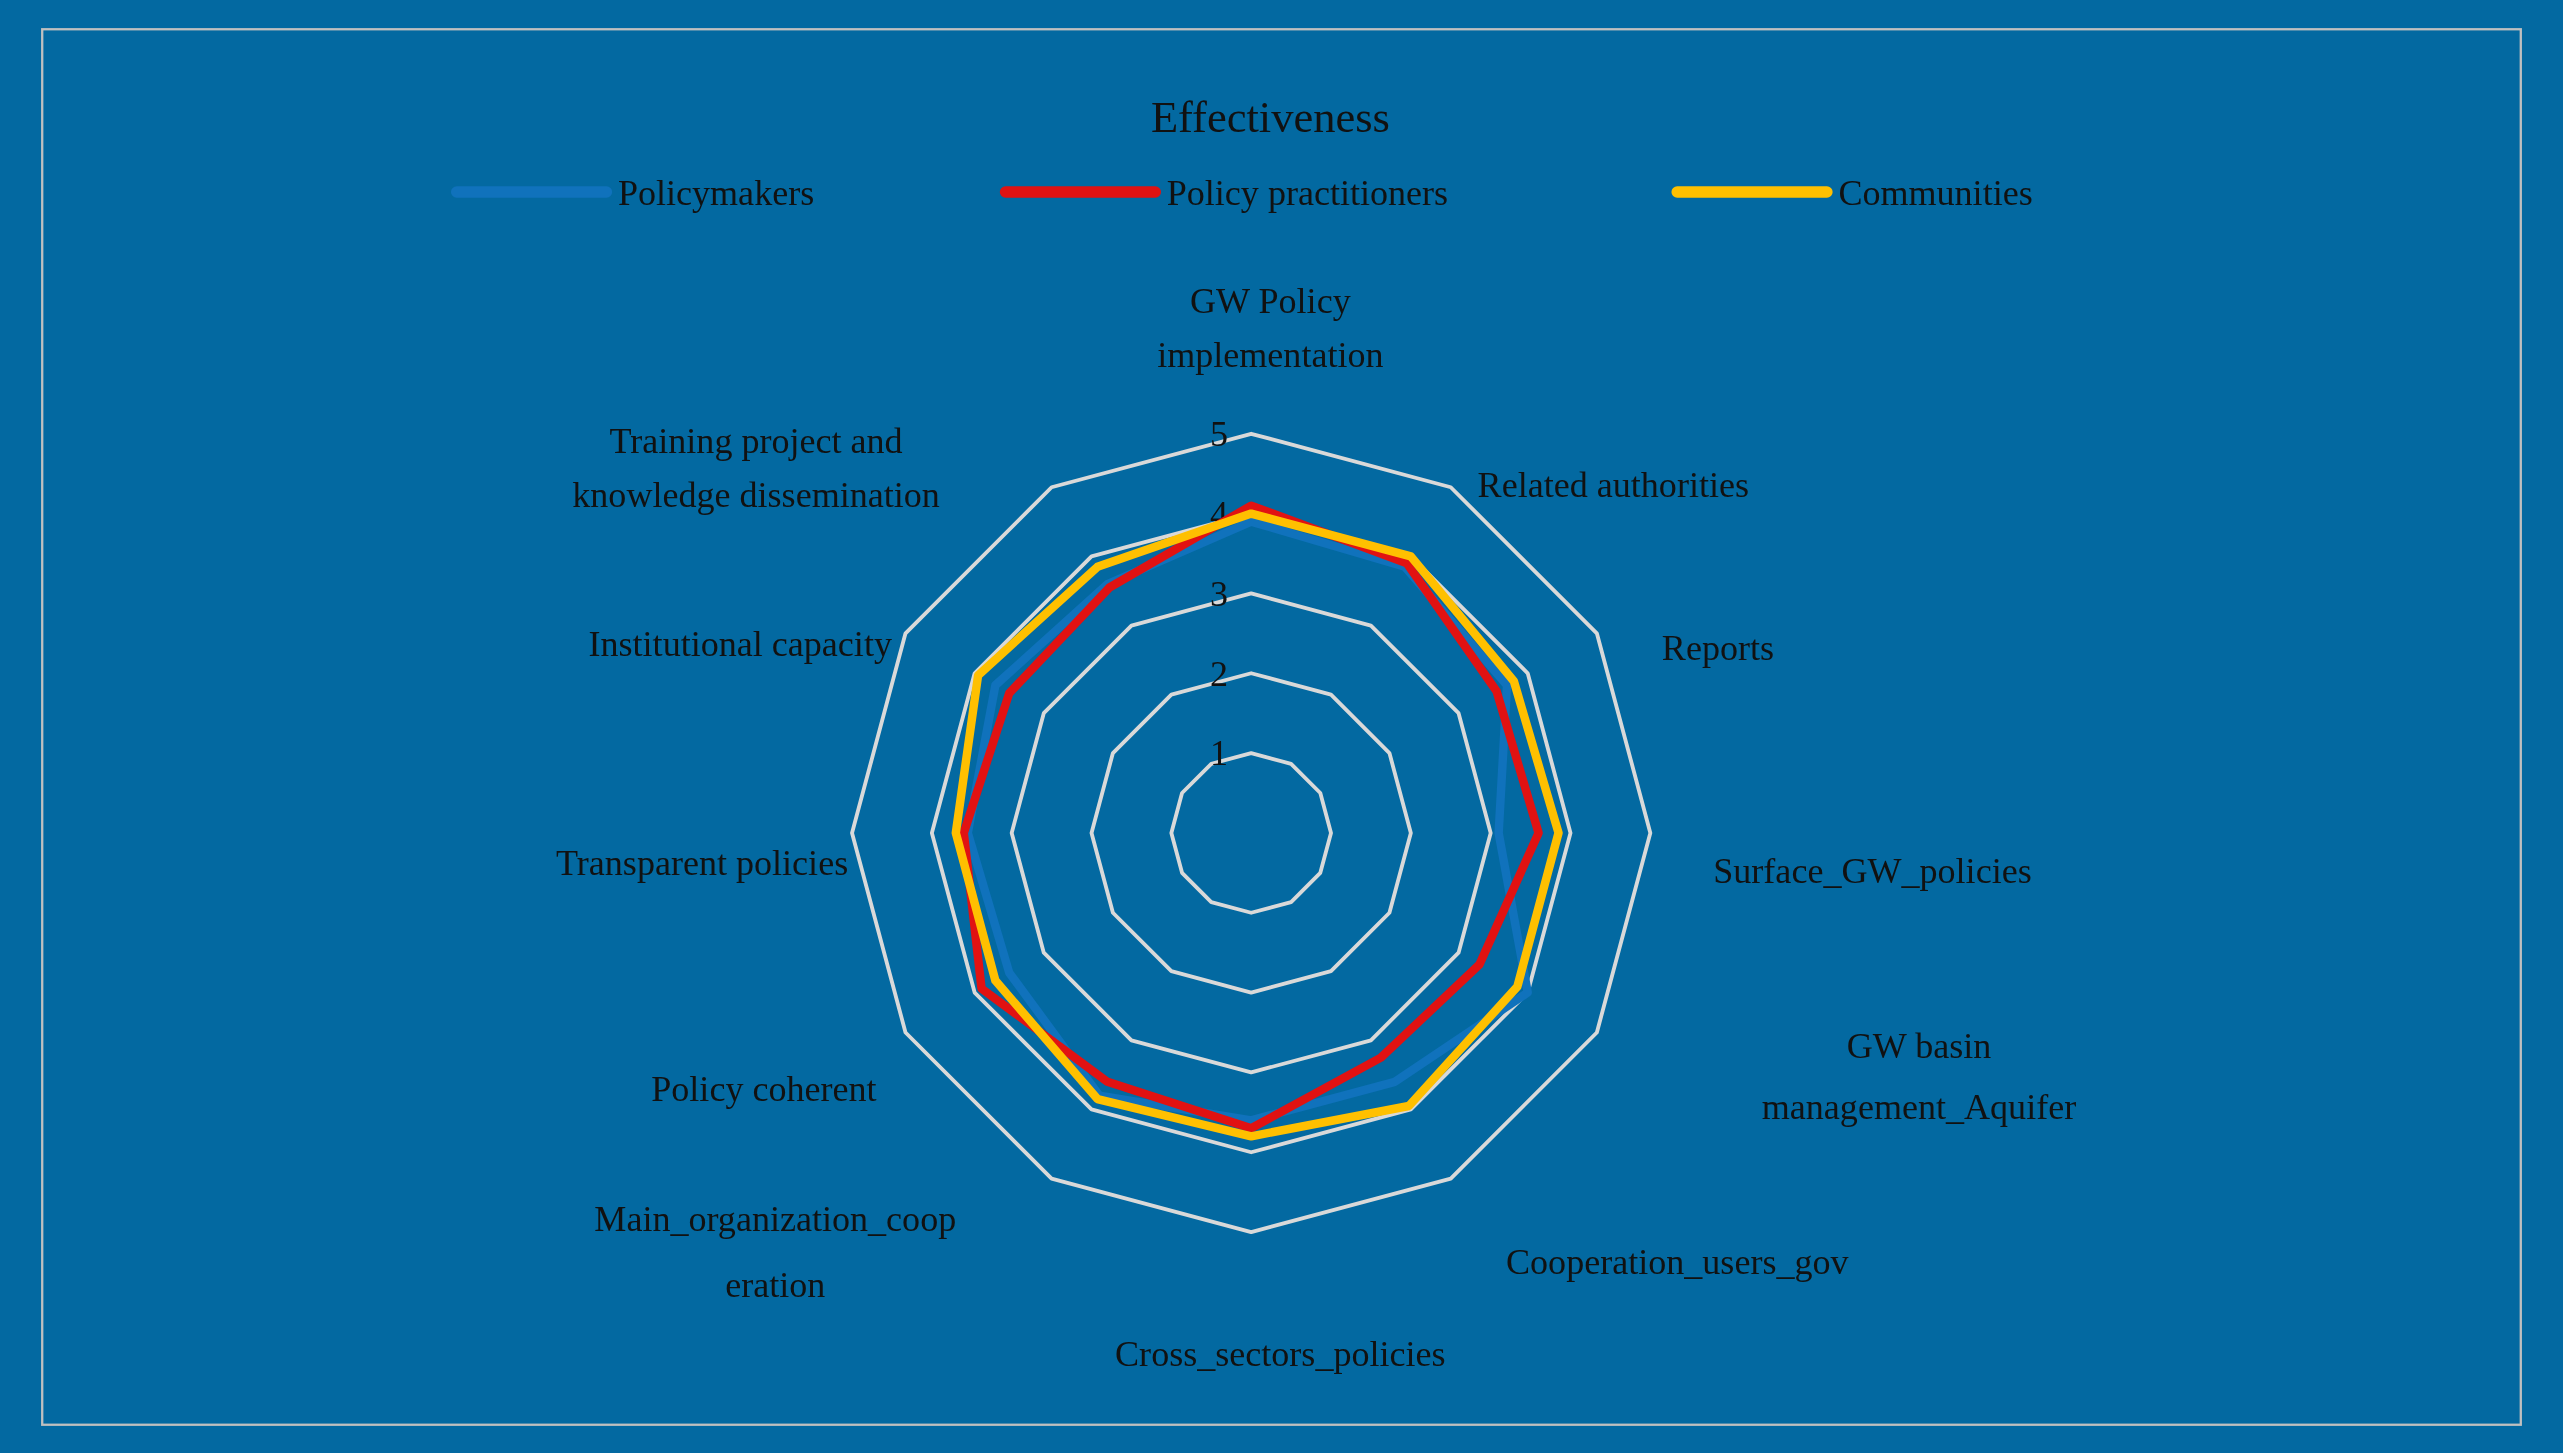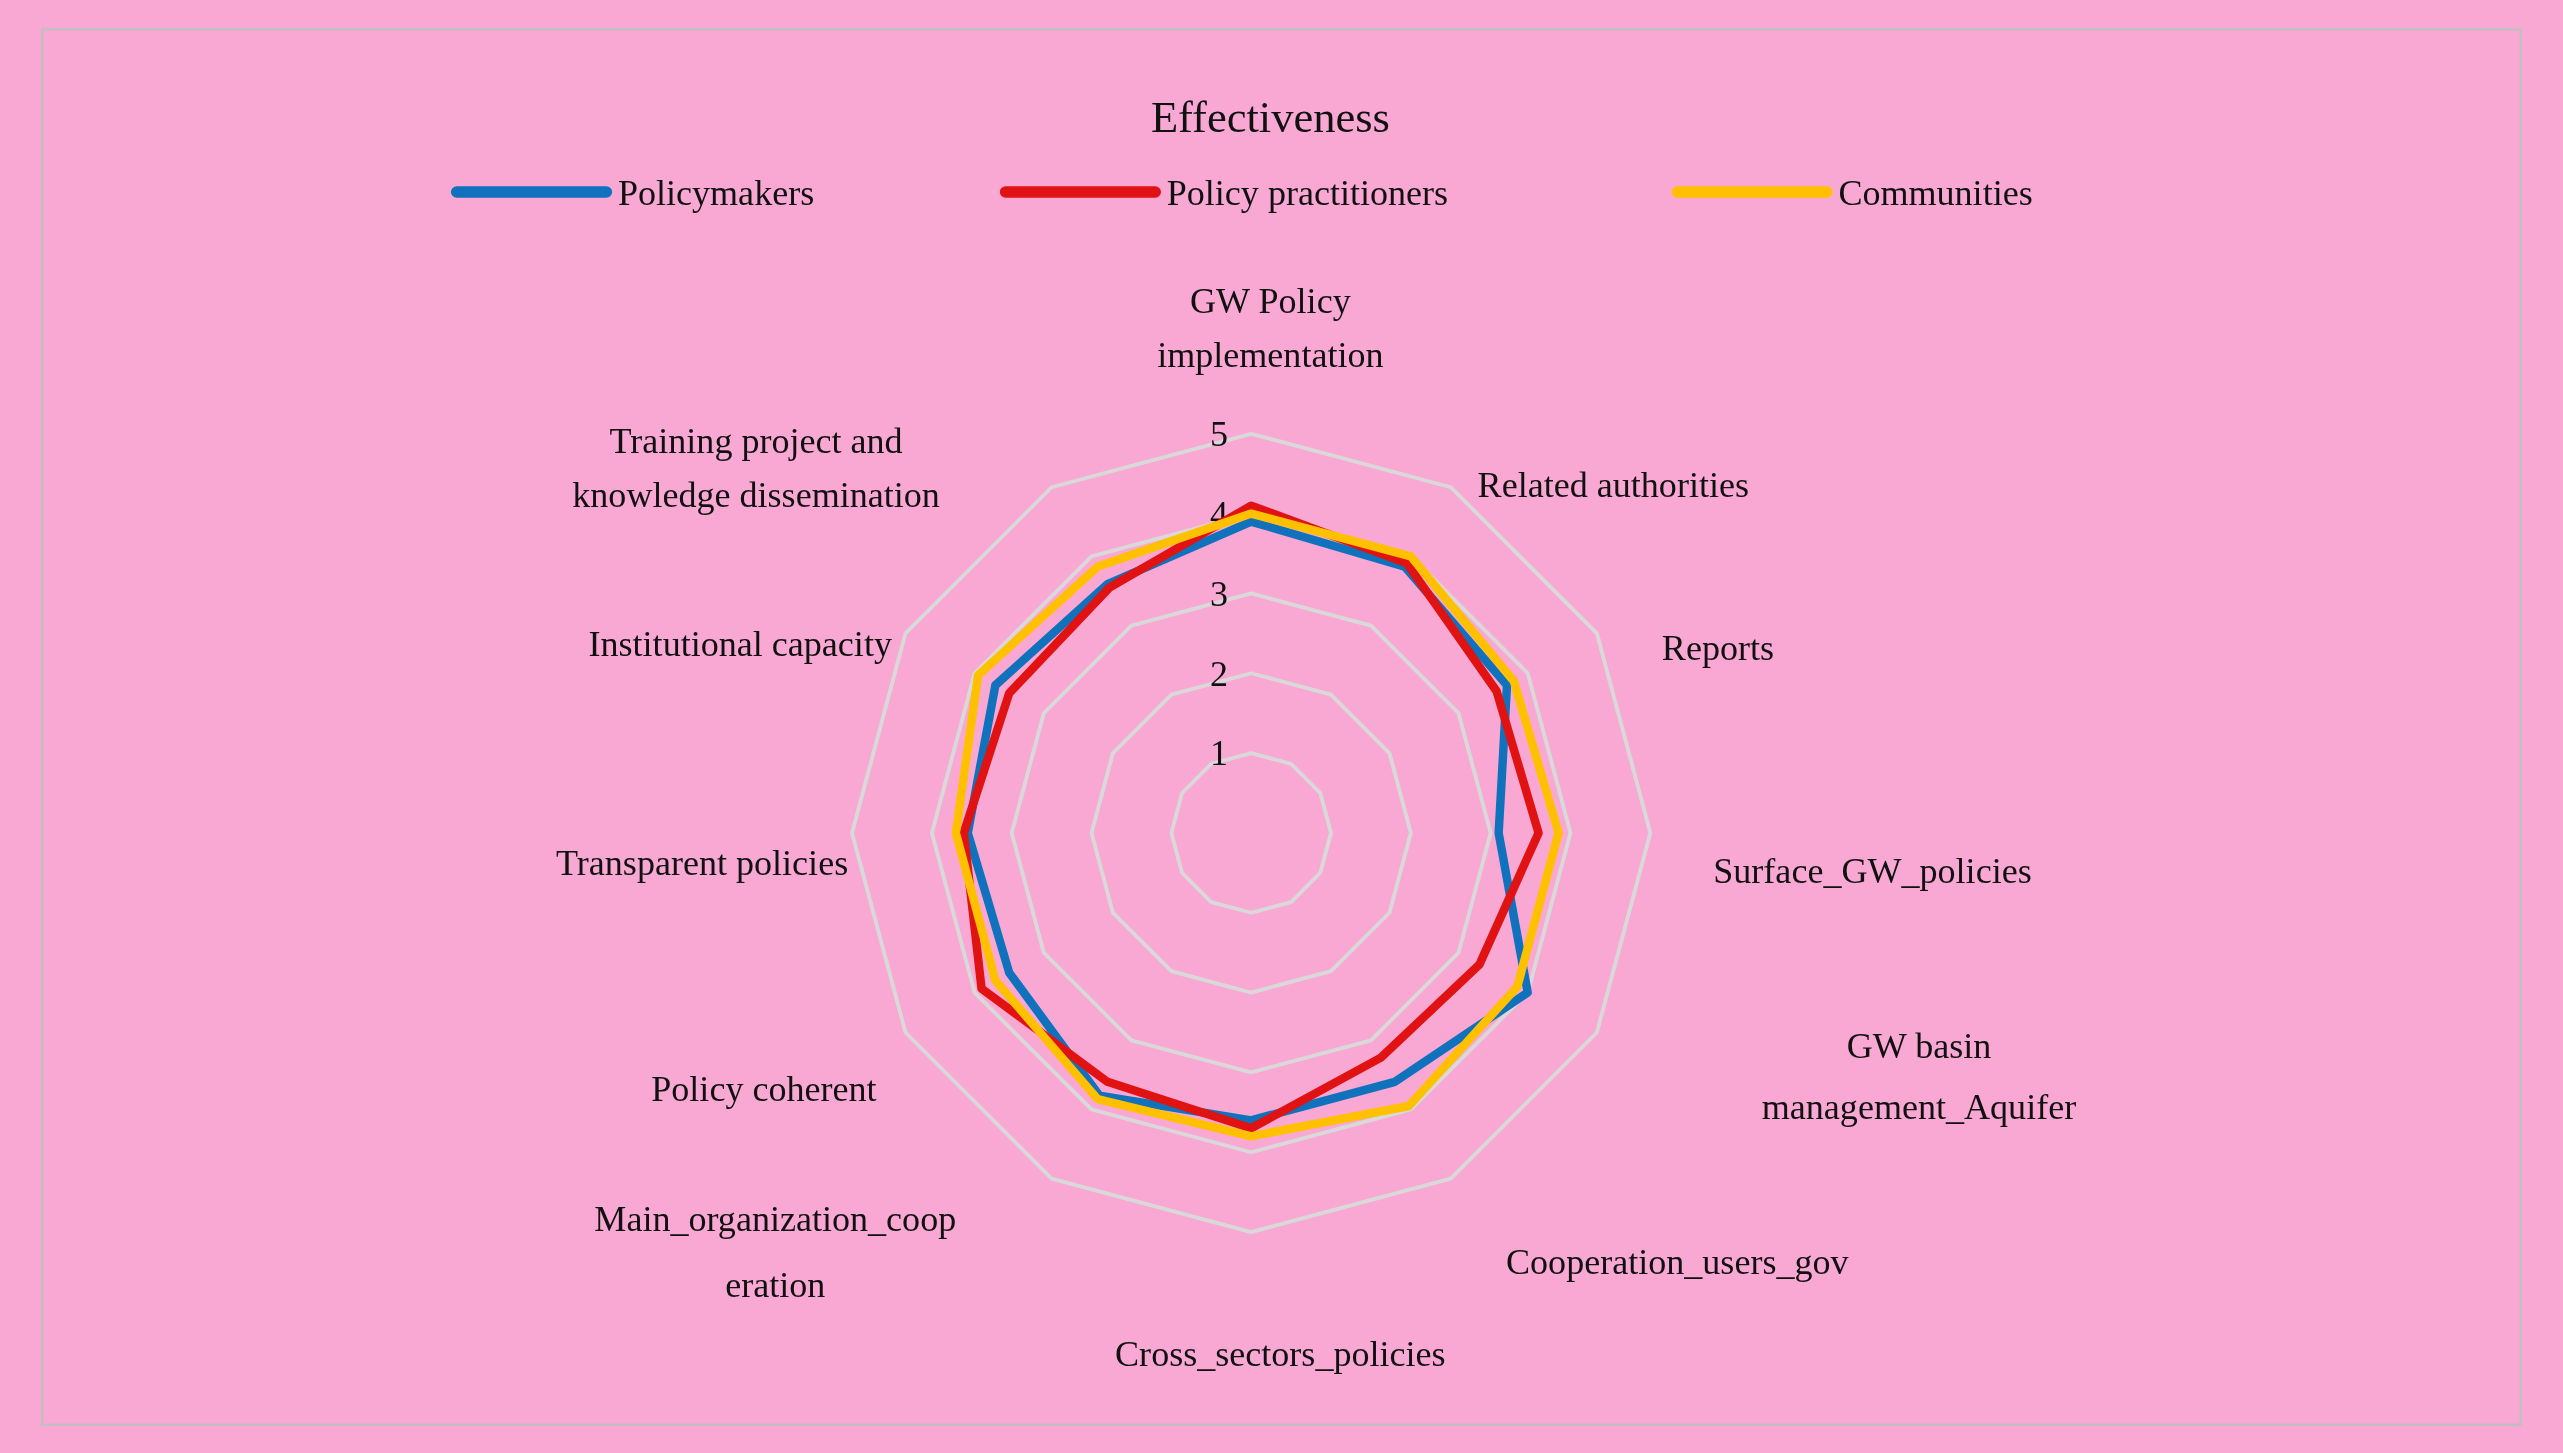--- a/index.html
+++ b/index.html
@@ -1,17 +1,17 @@
 <!DOCTYPE html>
 <html style="font-size:12.3px"><head>
 <meta charset="utf-8">
 <style>
   html,body{margin:0;padding:0;background:#ffffff;}
   body{width:2563px;height:1454px;position:relative;font-family:"Liberation Serif",serif;}
-  .figure{position:absolute;inset:0;background:#f9a8d4;}
+  .figure{position:absolute;inset:0;background:#0369a1;}
   svg{position:absolute;left:0;top:0;}
   text{font-family:"Liberation Serif",serif;fill:#111111;}
   .title-text{font-size:58px;}
   .legend-text{font-size:47px;}
   .tick-text{font-size:47px;}
   .cat-text{font-size:47px;}
 </style>
 </head>
 <body>
 

